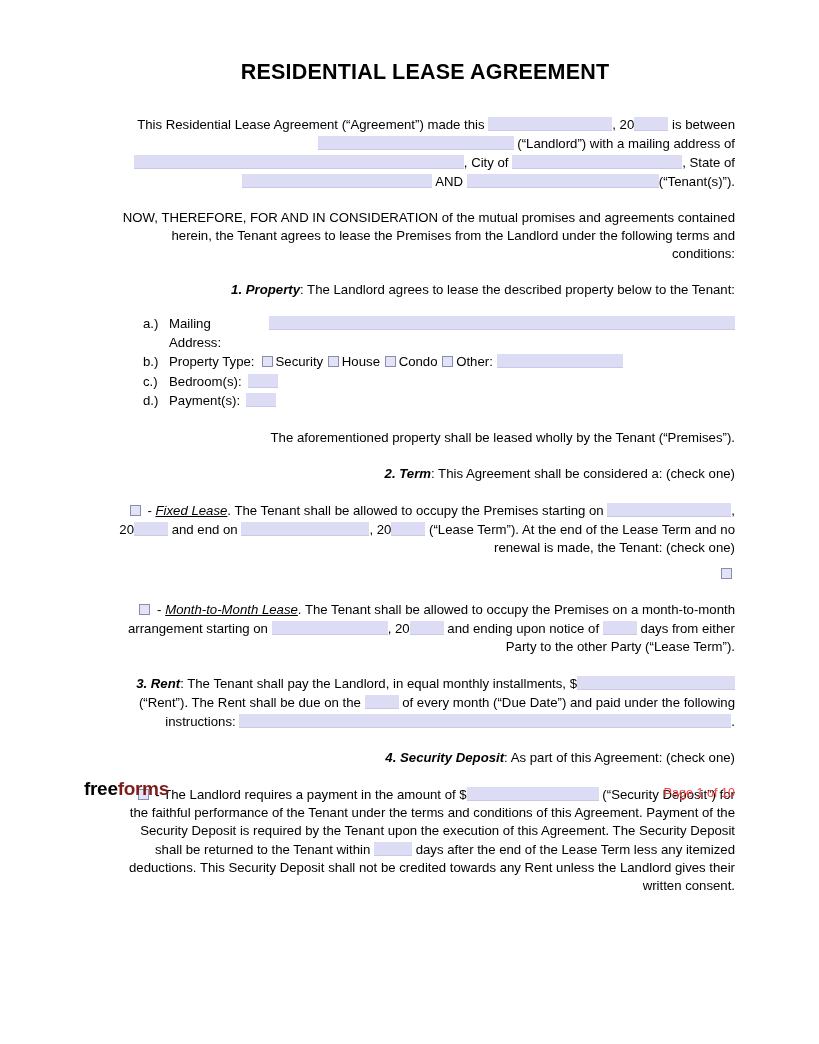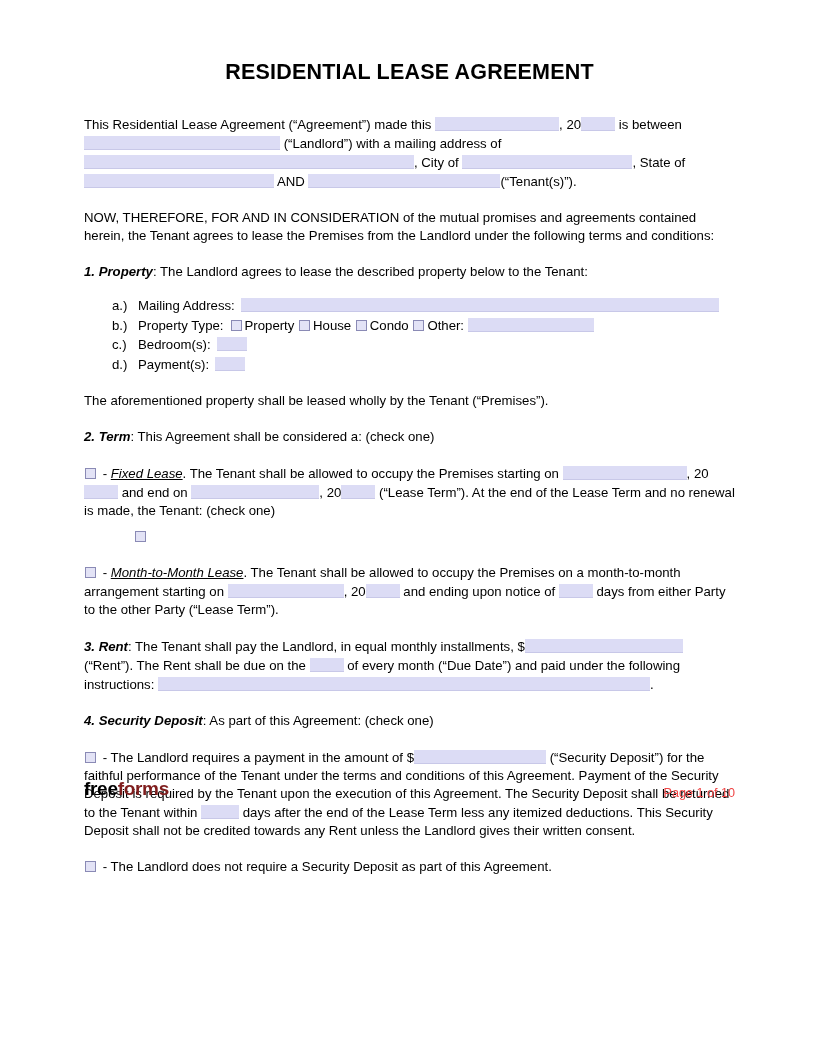--- a/index.html
+++ b/index.html
@@ -13,34 +13,34 @@
     font-family: "Liberation Sans", sans-serif;
     color: #000000;
     position: relative;
     overflow: hidden;
   }
   .page {
     position: relative;
     width: 819px;
     height: 848px;
     box-sizing: border-box;
-    padding: 52px 84px 0 84px;
+    padding: 52px 84px 0 115px;
   }
   h1.doc-title {
     font-size: 21.5px;
     font-weight: bold;
     text-align: center;
     letter-spacing: 0.2px;
     margin: 8px 0 30px 0;
   }
   p, .para {
     font-size: 13.2px;
     line-height: 18px;
     margin: 6px 0 15px 0;
-    text-align: left;
+    text-align: right;
   }
   .blank {
     display: inline-block;
     background: #dcdcf5;
     border-bottom: 1px solid #c8c8e8;
     vertical-align: baseline;
     height: 13px;
     position: relative;
     top: 2px;
   }
@@ -146,21 +146,21 @@
   <div class="list">
     <div class="list-row">
       <span class="list-label">a.)</span>
       <span>Mailing Address:</span>
       <span class="blank b-mail-full" style="margin-left:6px;"></span>
     </div>
     <div class="list-row">
       <span class="list-label">b.)</span>
       <span>Property Type:</span>
       <span style="margin-left:6px;">
-        <span class="chk"></span><span>Property</span>
+        <span class="chk"></span><span>Security</span>
         <span class="chk"></span><span>House</span>
         <span class="chk"></span><span>Condo</span>
         <span class="chk"></span><span>Other:</span><span class="blank b-other" style="margin-left:4px;"></span>
       </span>
     </div>
     <div class="list-row">
       <span class="list-label">c.)</span>
       <span>Bedroom(s):</span>
       <span class="blank b-small" style="margin-left:6px;"></span>
     </div>
@@ -216,24 +216,19 @@
 
   <div class="para spaced">
     <span class="chk"></span>
     <span>-</span>
     <span>The Landlord requires a payment in the amount of $</span><span class="blank b-deposit"></span>
     <span>(“Security Deposit”) for the faithful performance of the Tenant under the terms and conditions of this Agreement. Payment of the Security Deposit is required by the Tenant upon the execution of this Agreement. The Security Deposit shall be returned to the Tenant within</span>
     <span class="blank b-depdays"></span>
     <span>days after the end of the Lease Term less any itemized deductions. This Security Deposit shall not be credited towards any Rent unless the Landlord gives their written consent.</span>
   </div>
 
-  <div class="para spaced">
-    <span class="chk"></span>
-    <span>-</span>
-    <span>The Landlord does not require a Security Deposit as part of this Agreement.</span>
-  </div>
 
   <div class="footer">
     <div class="logo"><span class="free">free</span><span class="forms">forms</span></div>
     <div class="page-num">Page 1 of 10</div>
   </div>
 
 </div>
 
 </body></html>

